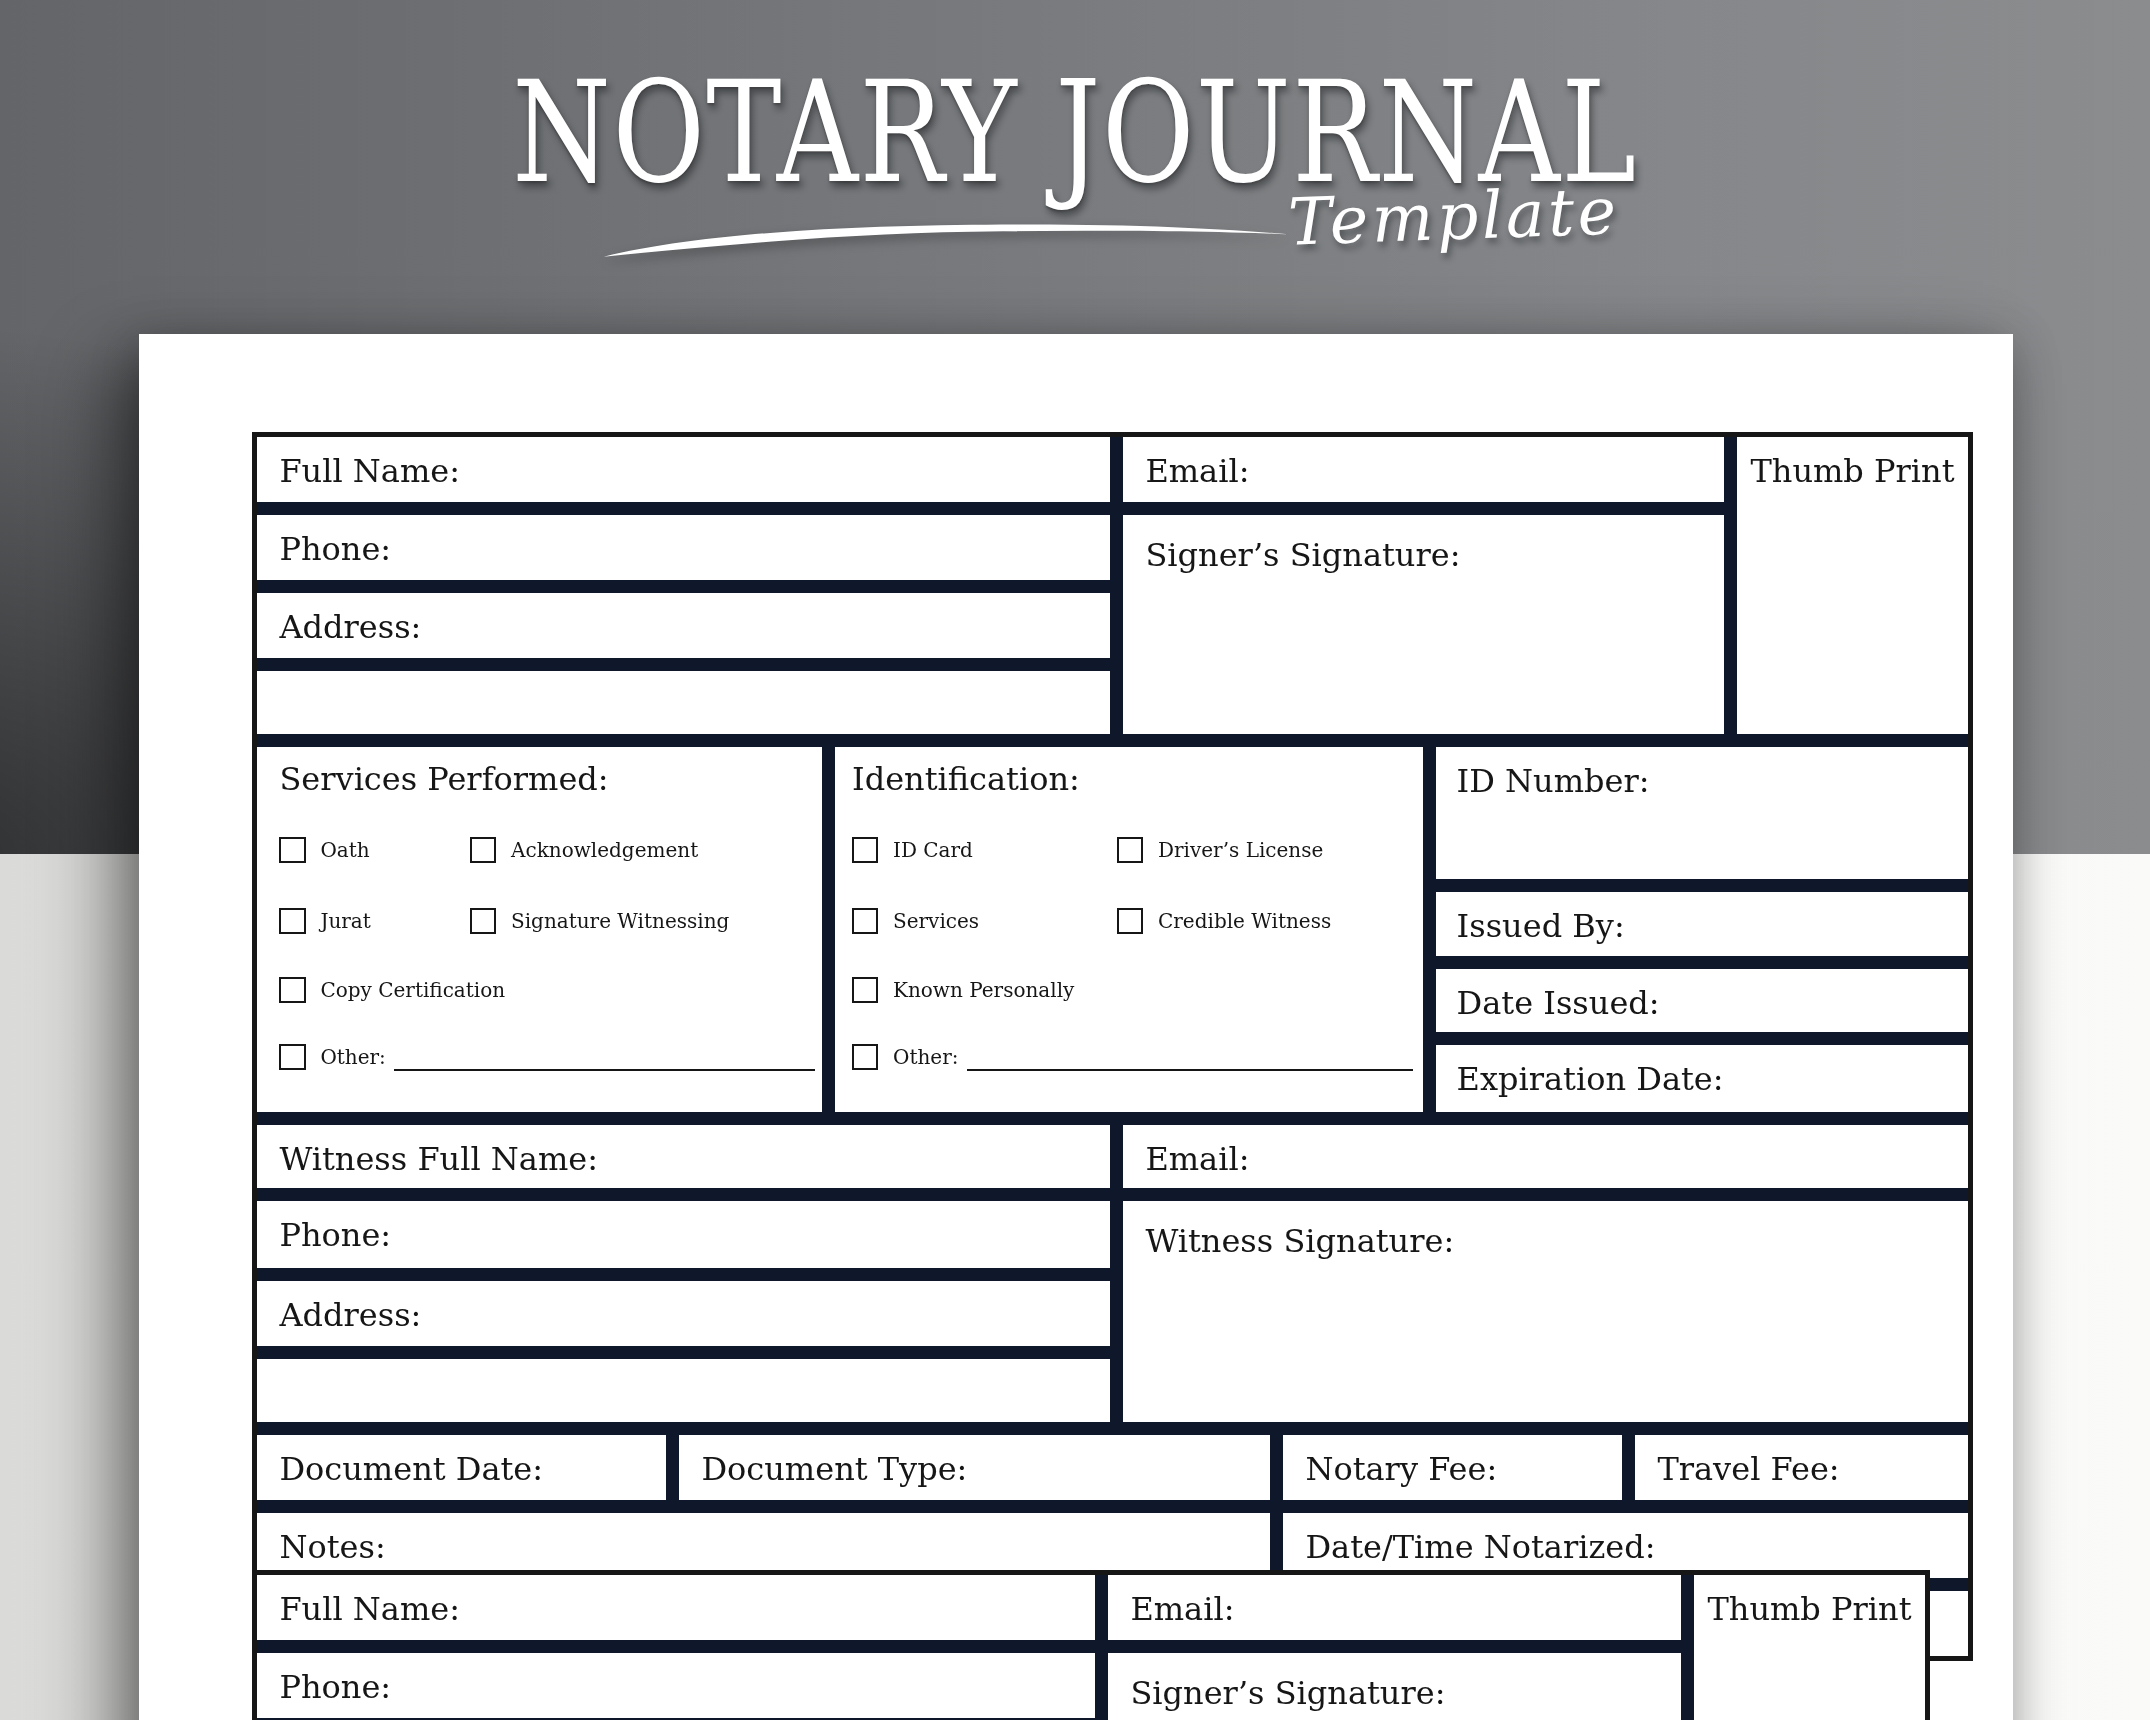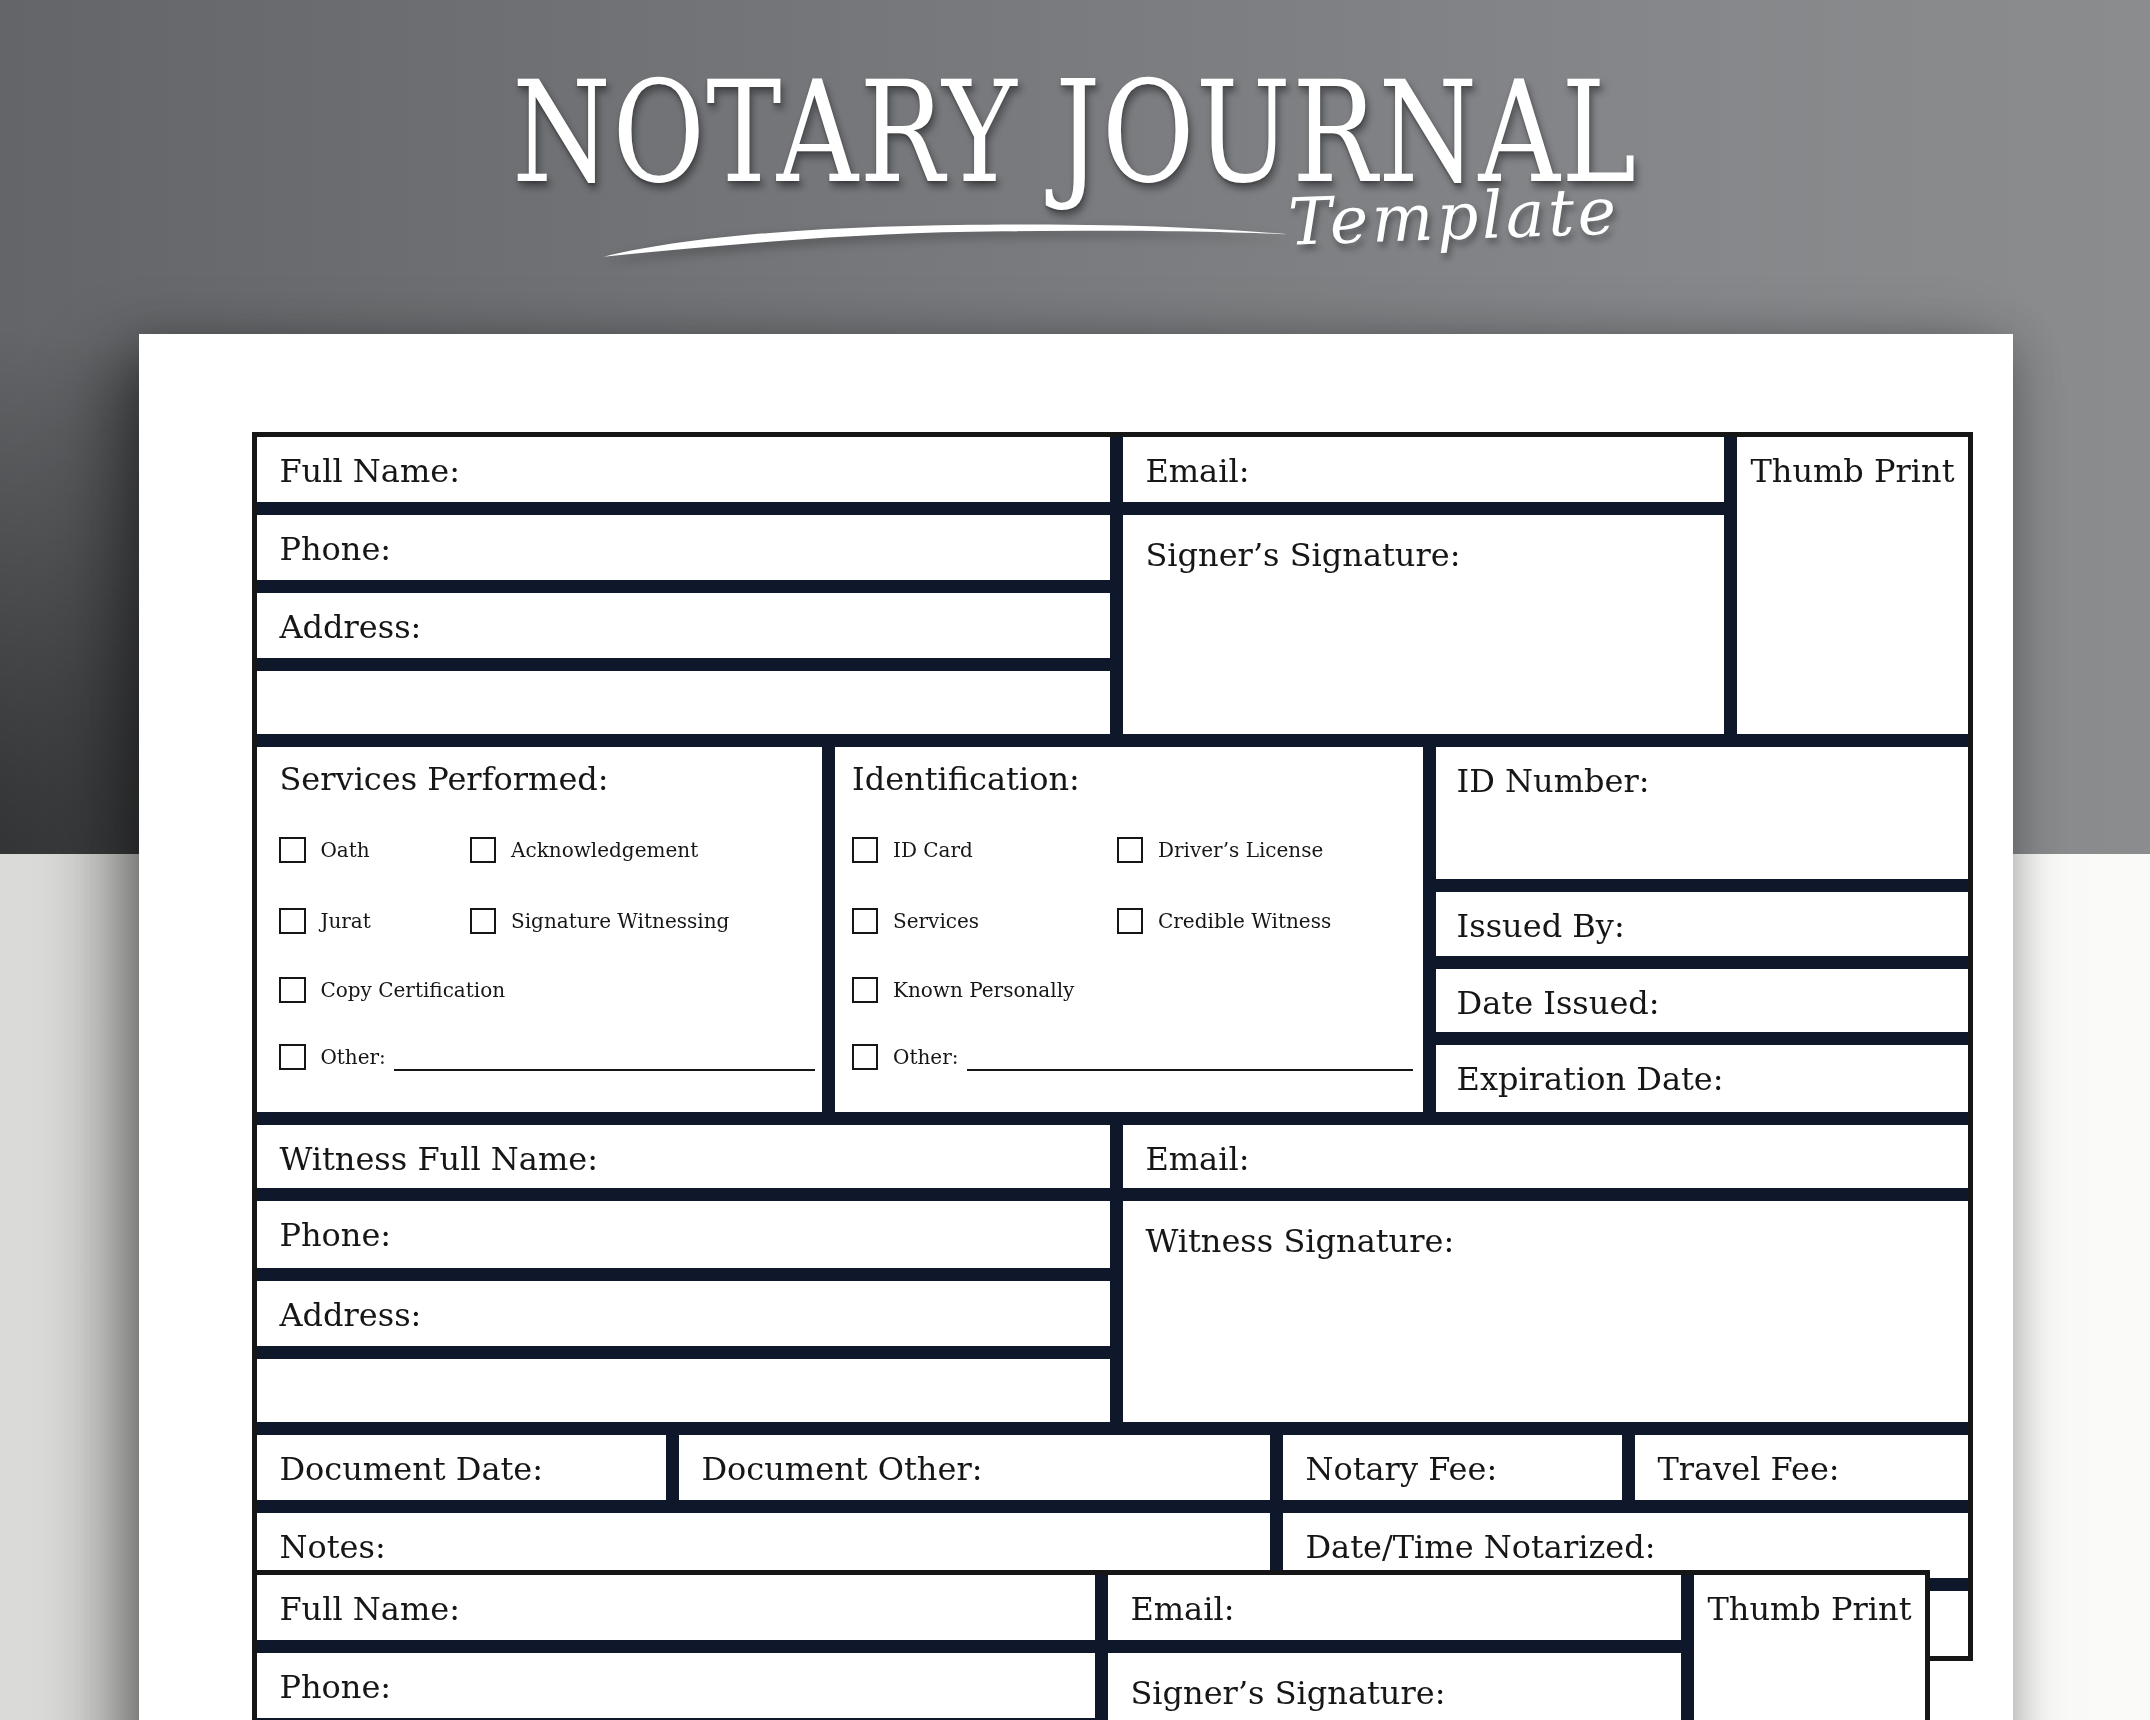--- a/index.html
+++ b/index.html
@@ -169,21 +169,21 @@
       </div>
       <div class="cell" style="grid-column:1/4;grid-row:11">
         <span>Address:</span>
       </div>
       <div class="cell" style="grid-column:1/4;grid-row:12"></div>
 
       <div class="cell" style="grid-column:1/2;grid-row:13">
         <span>Document Date:</span>
       </div>
       <div class="cell" style="grid-column:2/5;grid-row:13">
-        <span>Document Other:</span>
+        <span>Document Type:</span>
       </div>
       <div class="cell" style="grid-column:7/9;grid-row:13">
         <span>Travel Fee:</span>
       </div>
       <div class="cell" style="grid-column:5/7;grid-row:13">
         <span>Notary Fee:</span>
       </div>
 
       <div class="cell" style="grid-column:1/5;grid-row:14/16">
         <span>Notes:</span>

